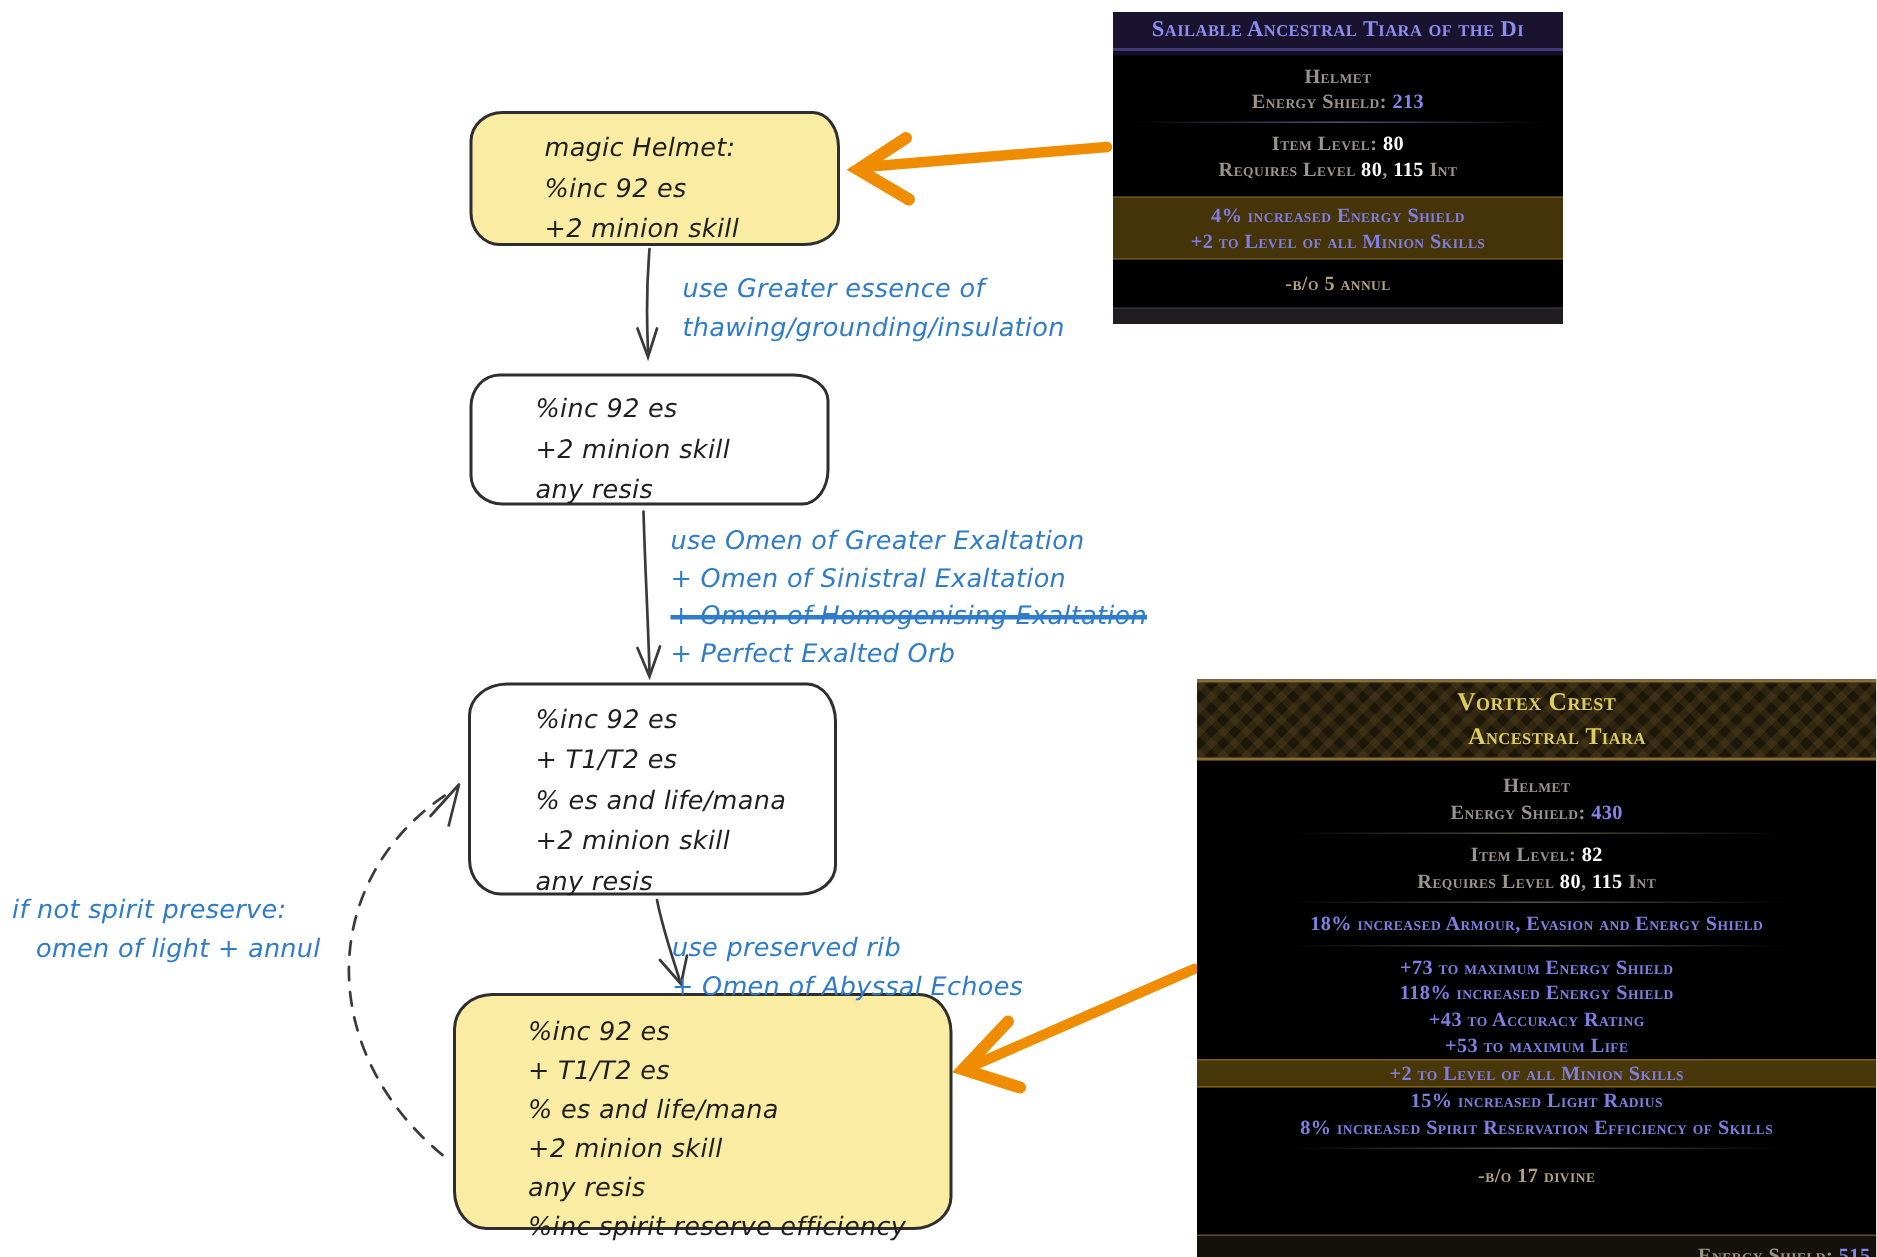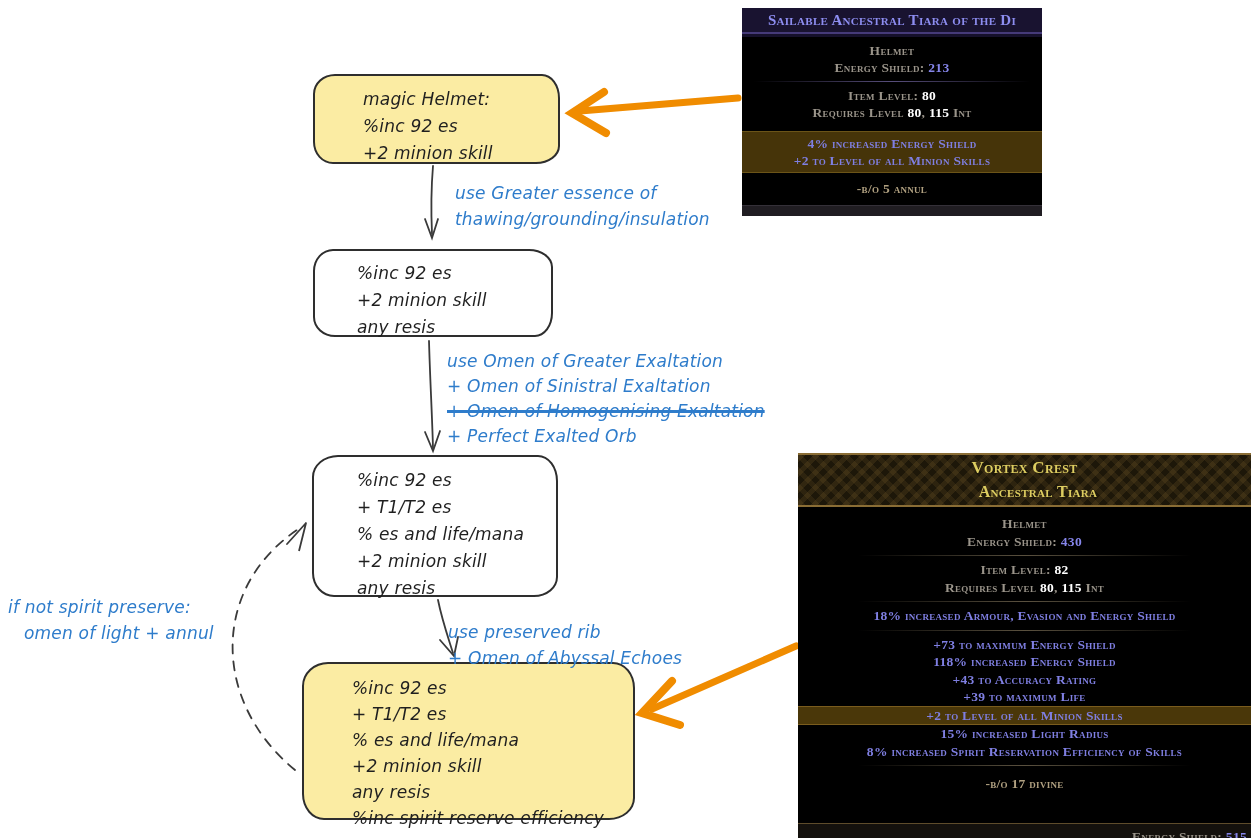--- a/index.html
+++ b/index.html
@@ -180,21 +180,21 @@
     </div>
     <div class="row">
       <span class="grey">Requires Level </span><span class="whitev">80</span><span class="grey">, </span><span class="whitev">115</span><span class="grey"> Int</span>
     </div>
     <div class="sep2"></div>
     <div class="row mod">18% increased Armour, Evasion and Energy Shield</div>
     <div class="sep2"></div>
     <div class="row mod">+73 to maximum Energy Shield</div>
     <div class="row mod">118% increased Energy Shield</div>
     <div class="row mod">+43 to Accuracy Rating</div>
-    <div class="row mod">+39 to maximum Life</div>
+    <div class="row mod">+53 to maximum Life</div>
     <div class="row mod hl-row">+2 to Level of all Minion Skills</div>
     <div class="row mod">15% increased Light Radius</div>
     <div class="row mod">8% increased Spirit Reservation Efficiency of Skills</div>
     <div class="sep2"></div>
     <div class="row price price-row">-b/o 17 divine</div>
     <div class="tt2-footer">
       <span class="grey">Energy Shield: </span><span class="bluev">515</span>
     </div>
     <div class="tt2-strip"></div>
   </div>

